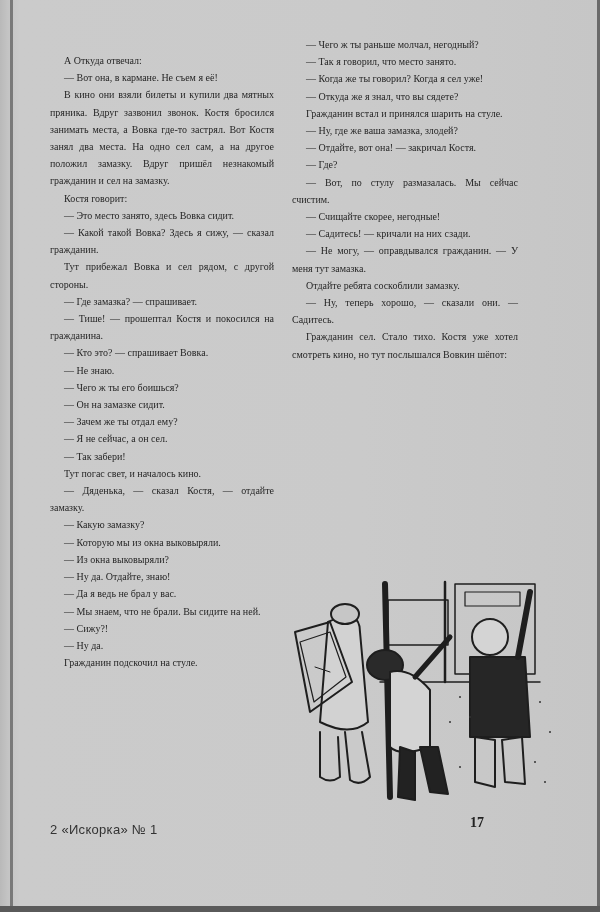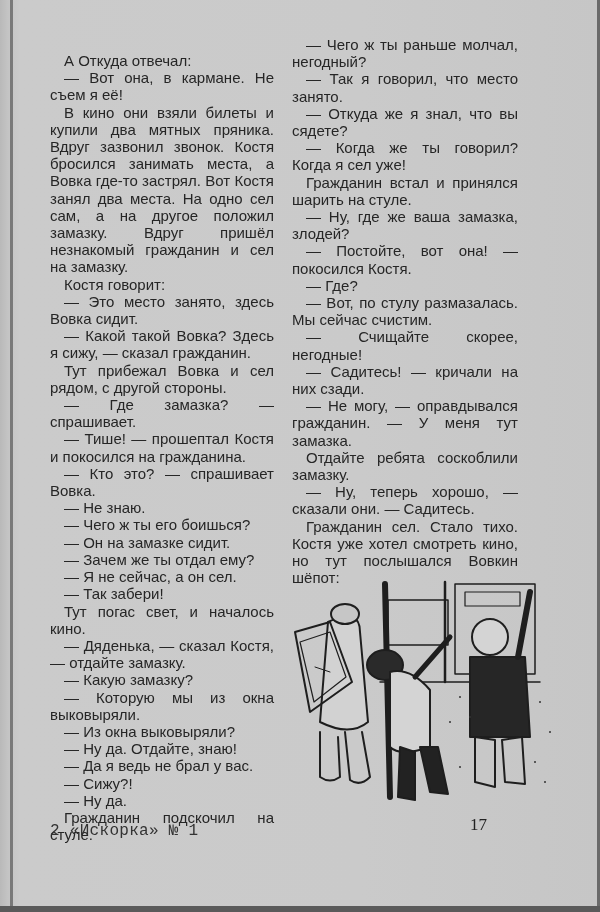--- a/index.html
+++ b/index.html
@@ -13,33 +13,33 @@
     background:linear-gradient(90deg,#b9b9b9 0px,#c4c4c4 8px,#cbcbcb 20px,#cacaca 60%,#c6c6c6 100%);
     overflow:hidden;
   }
   .binding {
     position:absolute; left:10px; top:0; width:3px; height:912px; background:#3a3a3a; opacity:.55;
   }
   .bottom-edge { position:absolute; left:0; bottom:0; width:600px; height:6px; background:#5a5a5a; }
   .right-edge { position:absolute; right:0; top:0; width:3px; height:912px; background:#6a6a6a; }
   .col {
     position:absolute; color:#262626;
-    font-family:Liberation Sans, sans-serif;
-    font-size:15px; line-height:17.2px;
+    font-family:Liberation Serif, serif;
+    font-size:10px; line-height:17.2px;
   }
   .col-left { left:50px; top:52px; width:224px; }
   .col-right { left:292px; top:36px; width:226px; }
   .p { text-align:justify; text-align-last:left; margin:0; }
   .p.indent { text-indent:14px; }
   .footer-left {
-    position:absolute; left:50px; top:822px; font-size:16px; color:#333;
-    font-family:Liberation Mono, monospace; letter-spacing:.3px;
+    position:absolute; left:50px; top:822px; font-size:13px; color:#333;
+    font-family:Liberation Sans, sans-serif; letter-spacing:.3px;
   }
   .footer-right {
-    position:absolute; left:470px; top:815px; font-size:17px; font-weight:normal; color:#222;
+    position:absolute; left:470px; top:815px; font-size:14px; font-weight:bold; color:#222;
     font-family:"Liberation Serif", serif;
   }
   .illustration { position:absolute; left:290px; top:572px; width:280px; height:240px; }
 </style>
 </head>
 <body>
 
 <div class="page">
   <div class="binding"></div>
   <div class="right-edge"></div>
@@ -62,32 +62,33 @@
       <p class="p indent">— Зачем же ты отдал ему?</p>
       <p class="p indent">— Я не сейчас, а он сел.</p>
       <p class="p indent">— Так забери!</p>
       <p class="p indent">Тут погас свет, и началось кино.</p>
       <p class="p indent">— Дяденька, — сказал Костя, — отдайте замазку.</p>
       <p class="p indent">— Какую замазку?</p>
       <p class="p indent">— Которую мы из окна выковыряли.</p>
       <p class="p indent">— Из окна выковыряли?</p>
       <p class="p indent">— Ну да. Отдайте, знаю!</p>
       <p class="p indent">— Да я ведь не брал у вас.</p>
+      <p class="p indent">— Мы знаем, что не брали. Вы сидите на ней.</p>
       <p class="p indent">— Сижу?!</p>
       <p class="p indent">— Ну да.</p>
       <p class="p indent">Гражданин подскочил на стуле.</p>
     </div>
   <div class="col col-right" id="rightCol">
       <p class="p indent">— Чего ж ты раньше молчал, негодный?</p>
       <p class="p indent">— Так я говорил, что место занято.</p>
+      <p class="p indent">— Когда же ты говорил? Когда я сел уже!</p>
       <p class="p indent">— Откуда же я знал, что вы сядете?</p>
-      <p class="p indent">— Когда же ты говорил? Когда я сел уже!</p>
       <p class="p indent">Гражданин встал и принялся шарить на стуле.</p>
       <p class="p indent">— Ну, где же ваша замазка, злодей?</p>
-      <p class="p indent">— Постойте, вот она! — покосился Костя.</p>
+      <p class="p indent">— Отдайте, вот она! — закричал Костя.</p>
       <p class="p indent">— Где?</p>
       <p class="p indent">— Вот, по стулу размазалась. Мы сейчас счистим.</p>
       <p class="p indent">— Счищайте скорее, негодные!</p>
       <p class="p indent">— Садитесь! — кричали на них сзади.</p>
       <p class="p indent">— Не могу, — оправдывался гражданин. — У меня тут замазка.</p>
       <p class="p indent">Отдайте ребята соскоблили замазку.</p>
       <p class="p indent">— Ну, теперь хорошо, — сказали они. — Садитесь.</p>
       <p class="p indent">Гражданин сел. Стало тихо. Костя уже хотел смотреть кино, но тут послышался Вовкин шёпот:</p>
     </div>
 

